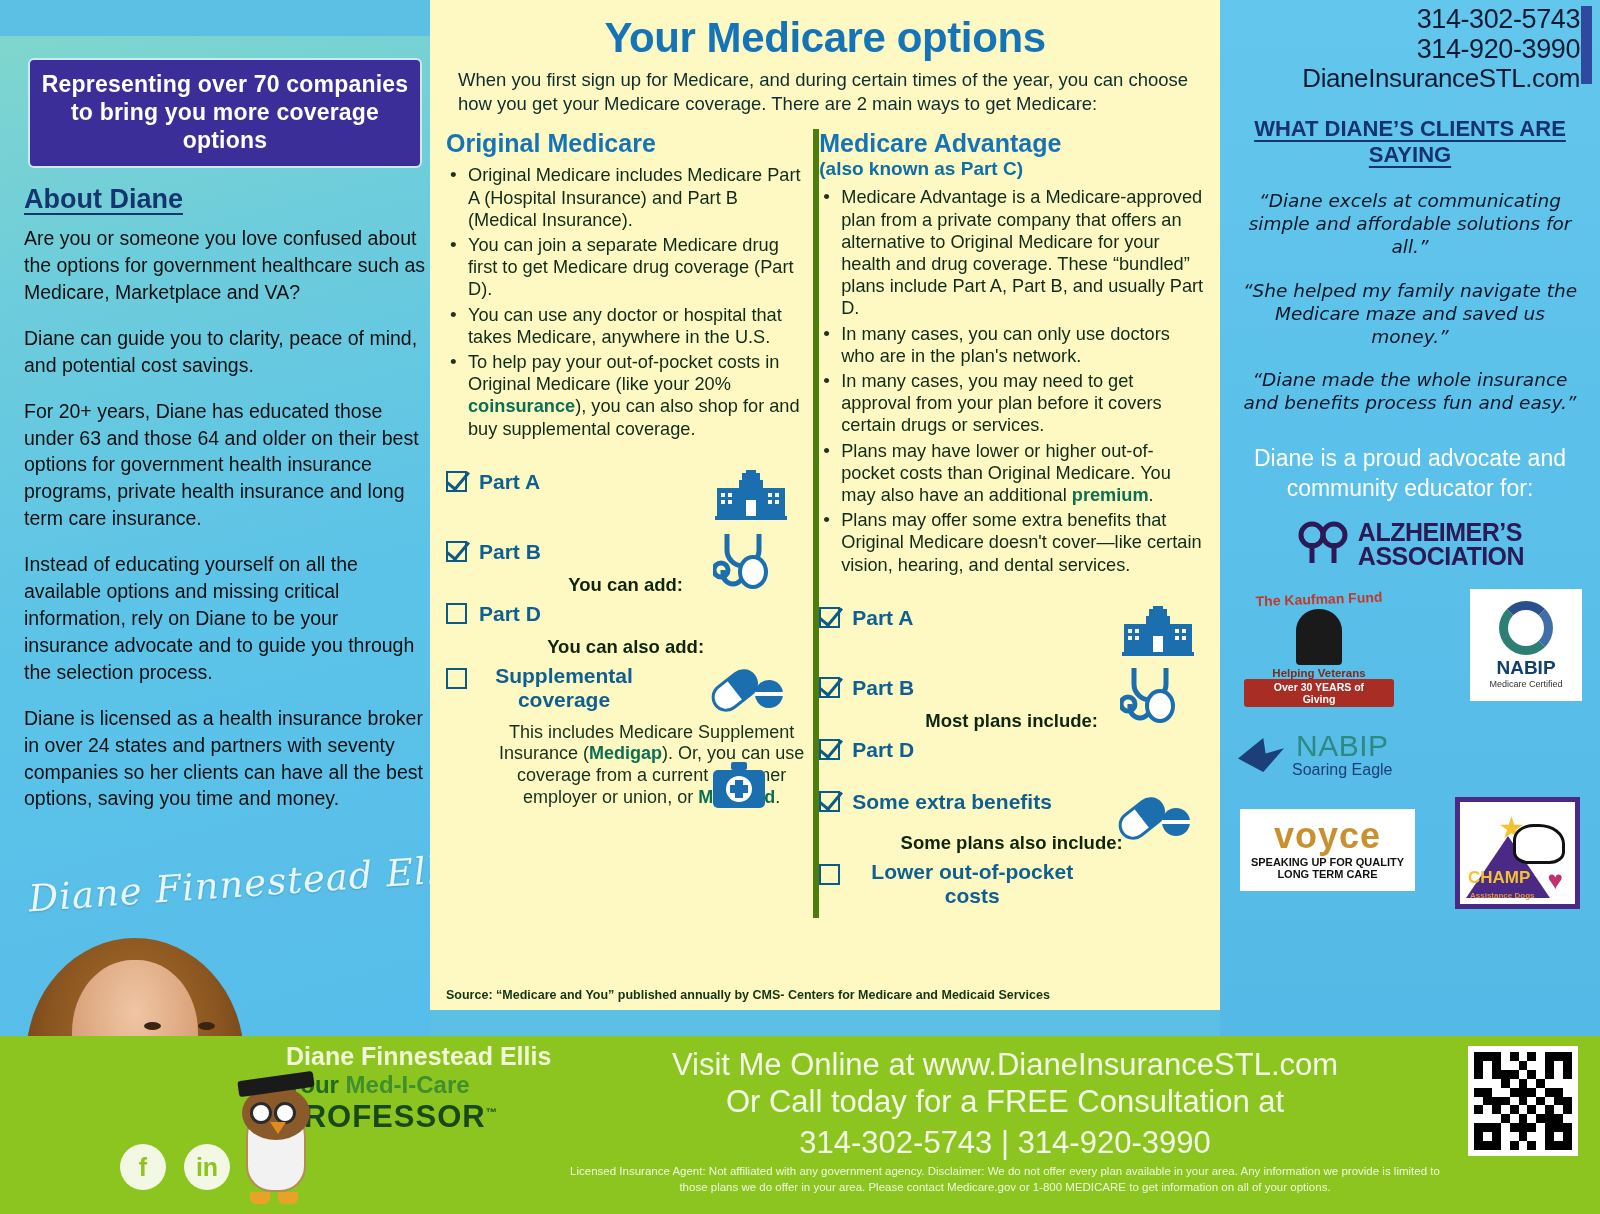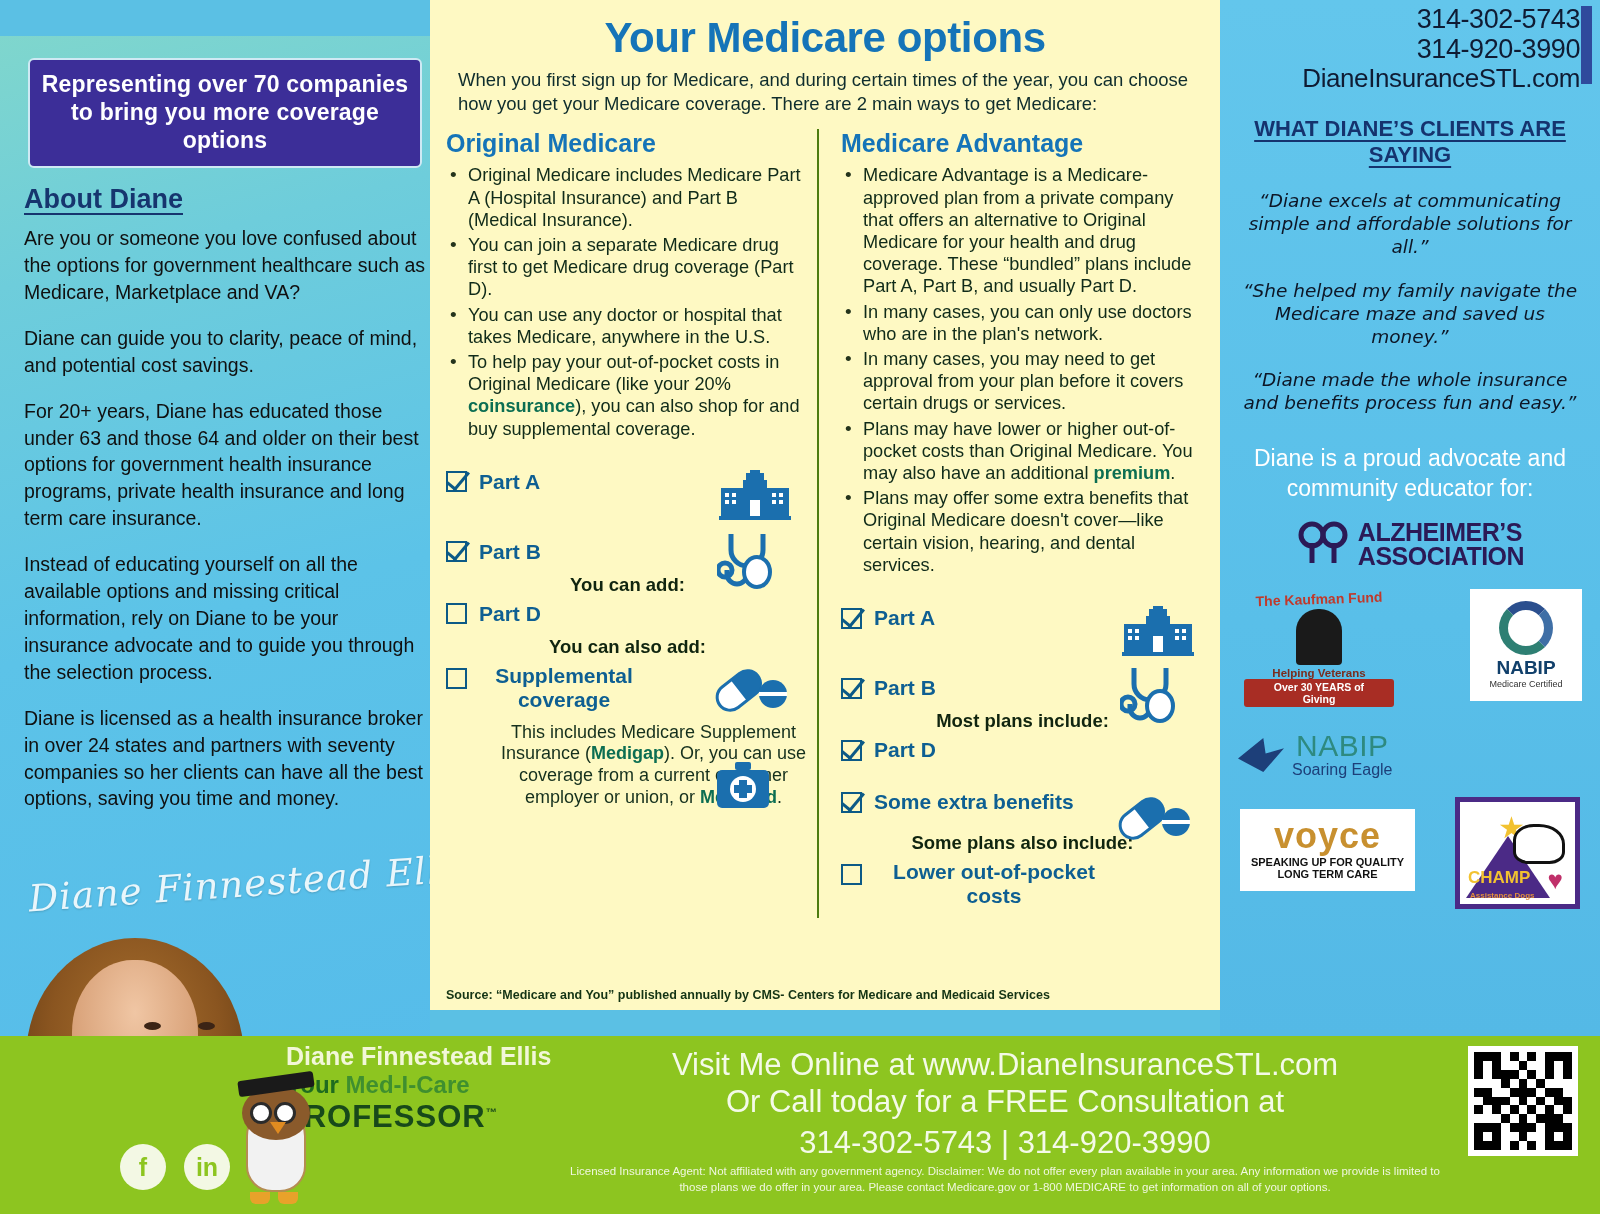--- a/index.html
+++ b/index.html
@@ -99,22 +99,22 @@
     letter-spacing: -.4px;
     margin-top: 8px;
   }
   .intro {
     margin: 6px 0 0 12px;
     color: #0f2d2d;
     font-size: 18.5px;
     line-height: 1.28;
   }
   .cols { display: flex; margin-top: 14px; }
-  .col-left { width: 380px; padding-right: 8px; border-right: 2px solid #4d7c0f; }
-  .col-right { width: 392px; padding-left: 22px; }
+  .col-left { width: 380px; padding-right: 8px; border-right: 6px solid #4d7c0f; }
+  .col-right { width: 392px; }
   .col-head {
     color: #1574b8; font-weight: bold; font-size: 25px;
   }
   .col-sub { color: #0e6fa8; font-weight: bold; font-size: 19px; }
   ul.blist { list-style: none; margin-top: 6px; }
   ul.blist li {
     position: relative;
     padding-left: 22px;
     margin-bottom: 3px;
     font-size: 18.2px;
@@ -374,20 +374,21 @@
           <div class="chkrow" style="align-items:flex-start">
             <span class="chkbox" style="margin-top:4px"></span>
             <span class="chklabel" style="max-width:170px; display:block">Supplemental coverage</span>
           </div>
           <div class="supp-note">This includes Medicare Supplement Insurance (<span class="hl">Medigap</span>). Or, you can use coverage from a current or former employer or union, or <span class="hl">Medicaid</span>.</div>
         </div>
       </div>
 
       <div class="col-right">
         <div class="col-head">Medicare Advantage</div>
+        <div class="col-sub">(also known as Part C)</div>
         <ul class="blist">
           <li>Medicare Advantage is a Medicare-approved plan from a private company that offers an alternative to Original Medicare for your health and drug coverage. These “bundled” plans include Part A, Part B, and usually Part D.</li>
           <li>In many cases, you can only use doctors who are in the plan's network.</li>
           <li>In many cases, you may need to get approval from your plan before it covers certain drugs or services.</li>
           <li>Plans may have lower or higher out-of-pocket costs than Original Medicare. You may also have an additional <span class="hl">premium</span>.</li>
           <li>Plans may offer some extra benefits that Original Medicare doesn't cover—like certain vision, hearing, and dental services.</li>
         </ul>
 
         <div class="checkblock">
           <span class="ic hosp" style="top:0px; right:10px;">

